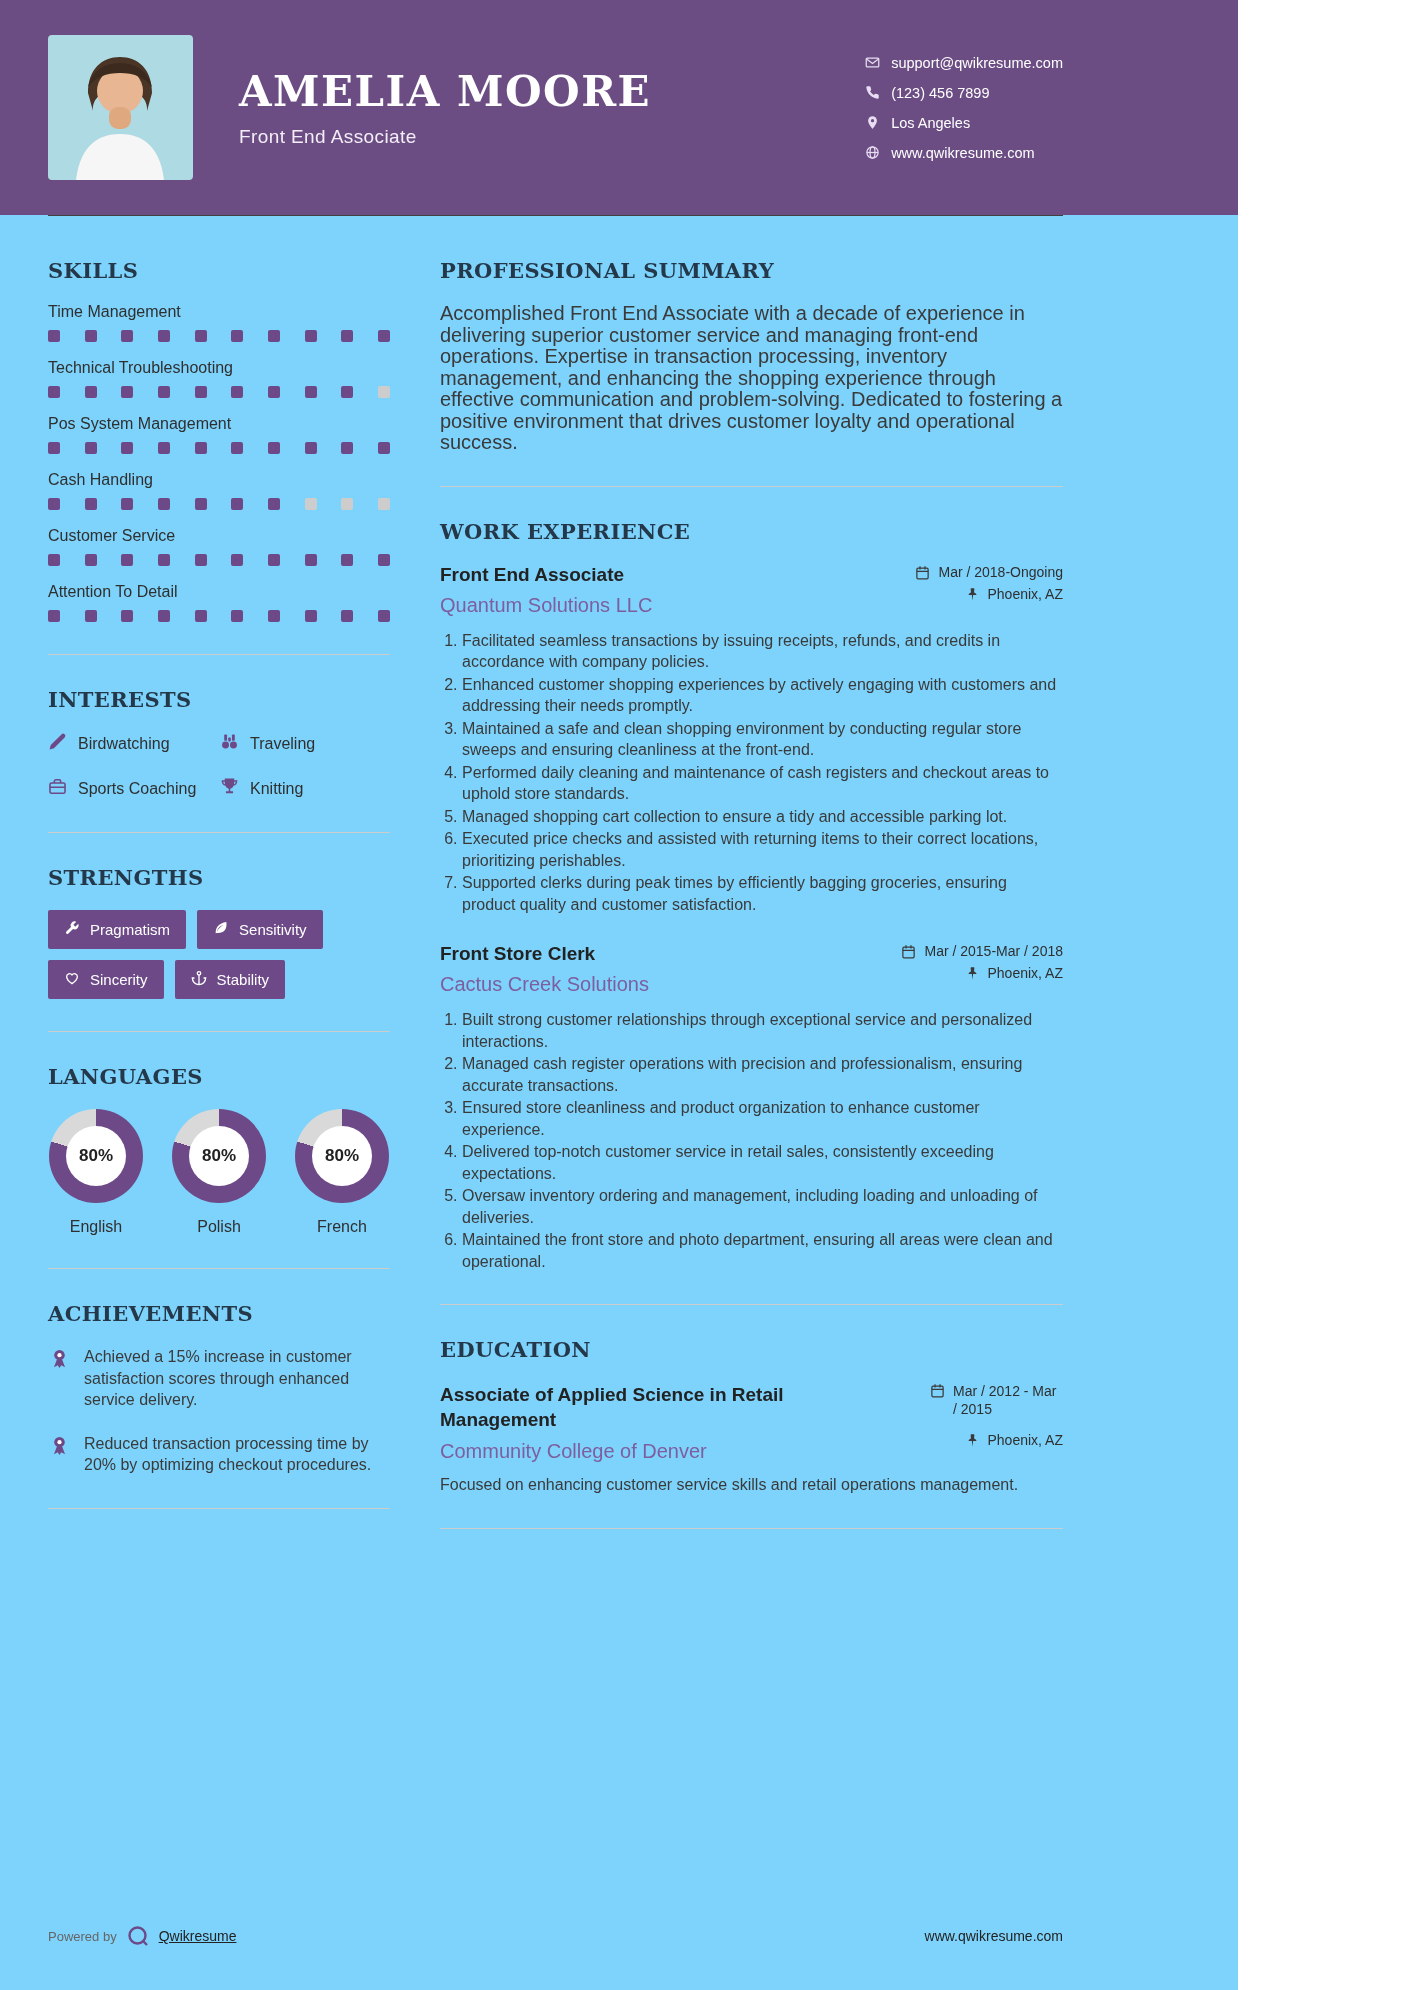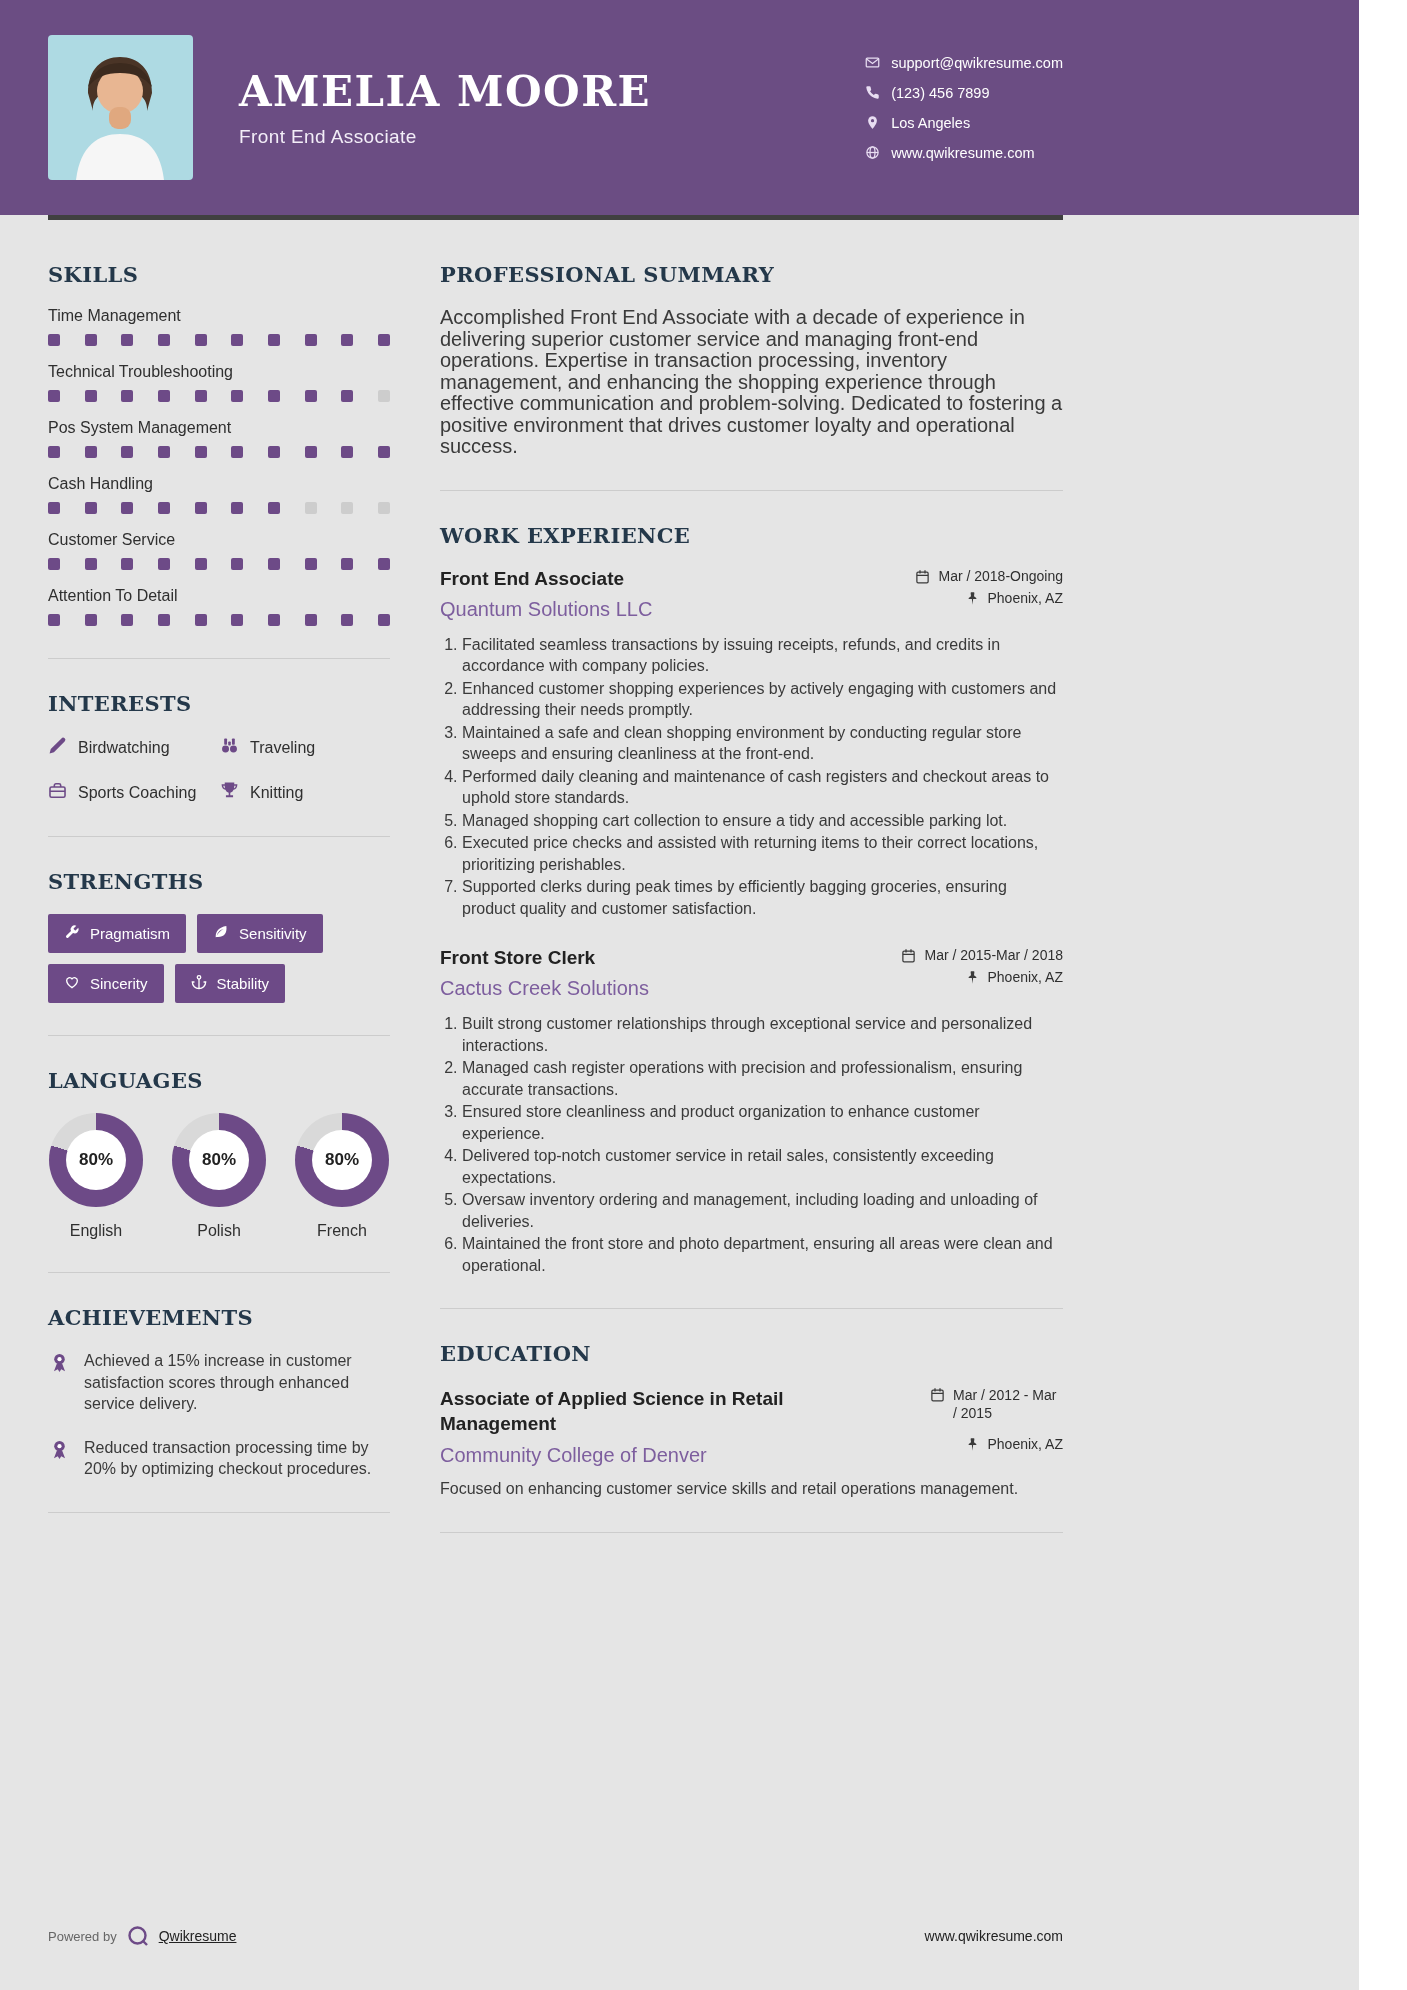--- a/index.html
+++ b/index.html
@@ -1,33 +1,33 @@
 <!DOCTYPE html>
 <html><head>
 <meta charset="utf-8">
 <style>
   * { margin:0; padding:0; box-sizing:border-box; }
   html,body { background:#ffffff; }
   body { font-family:"Liberation Sans", sans-serif; color:#3a3a3a; }
-  .page { position:relative; width:1359px; height:1990px; background:#e5e5e5; overflow:hidden; }
+  .page { position:relative; width:1238px; height:1990px; background:#7dd3fc; overflow:hidden; }
 
   
   .header { position:absolute; top:0; left:0; width:1407px; height:215px; background:#6b4d83; }
   .header-inner { width:1015px; margin-left:48px; height:100%; display:flex; align-items:center; }
   .photo { width:145px; height:145px; border-radius:4px; overflow:hidden; flex:0 0 145px; }
   .photo svg { display:block; width:100%; height:100%; }
   .identity { margin-left:46px; }
   .identity h1 { font-family:"DejaVu Serif", serif; font-size:42px; font-weight:bold; color:#ffffff; letter-spacing:1.5px; }
   .identity .job-title { margin-top:10px; font-size:19px; color:#f3eef8; letter-spacing:0.4px; }
   .contacts { margin-left:auto; display:flex; flex-direction:column; gap:14px; }
   .contact-row { display:flex; align-items:center; gap:11px; font-size:14.5px; color:#ffffff;text-align:right; }
   .contact-row svg { width:15px; height:15px; color:#e8ddf2; flex:0 0 15px; }
 
   
-  .content { position:absolute; top:215px; left:48px; width:1015px; display:flex; gap:50px; padding-top:42px; border-top:5px solid #404040; }
+  .content { position:absolute; top:215px; left:48px; width:1015px; display:flex; gap:50px; padding-top:42px; border-top:1px solid #404040; }
   .col-left  { width:342px; flex:0 0 342px; }
   .col-right { width:623px; flex:0 0 623px; }
 
   h2.section { font-family:"DejaVu Serif", serif; font-size:21px; font-weight:bold; color:#24384a; letter-spacing:0.4px; margin-bottom:20px; }
   hr.sep { border:none; border-top:1px solid #cccccc; margin:32px 0; }
 
   
   .skill { margin-bottom:17px; }
   .skill-name { font-size:16px; color:#2f2f2f; margin-bottom:9px; }
   .squares { display:flex; justify-content:space-between; width:342px; }

